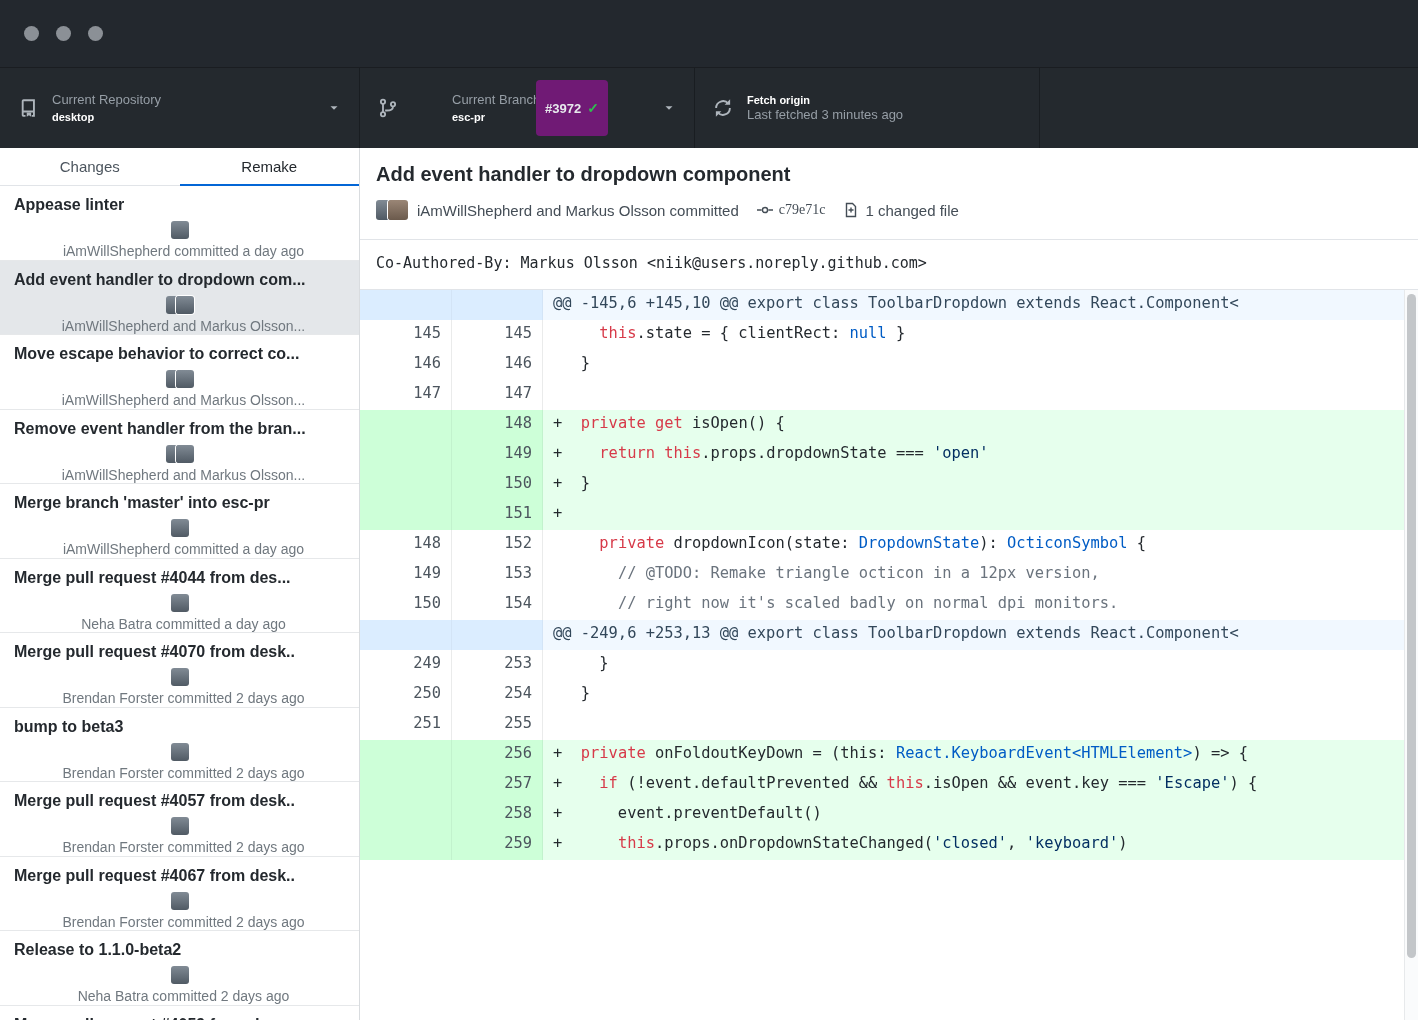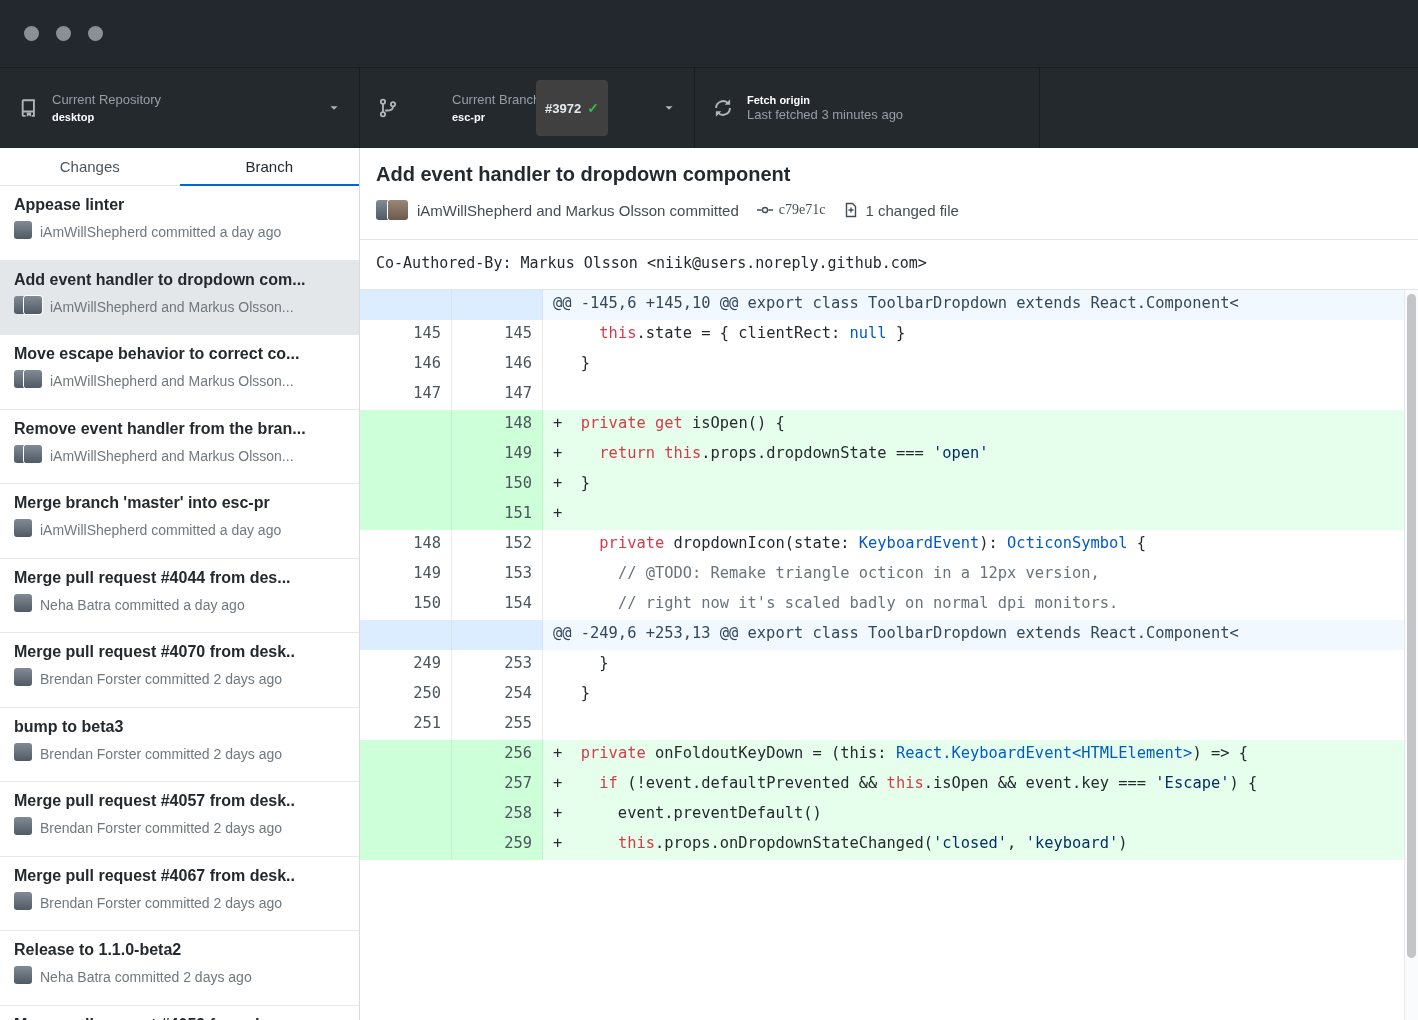--- a/index.html
+++ b/index.html
@@ -20,39 +20,39 @@
   .s-fetch{width:345px;}
   .tb-fill{flex:1;}
   .tb-icon{width:22px;height:22px;margin-right:12px;color:#aeb5bc;flex:none;display:flex;align-items:center;}
   .tb-icon svg{width:20px;height:20px;}
   .tb-text{display:flex;flex-direction:column;line-height:1.3;min-width:0;}
   .tb-label{font-size:13px;color:#969ea6;white-space:nowrap;}
   .tb-value{font-size:11px;font-weight:700;color:#fff;margin-top:1px;white-space:nowrap;}
   .tb-chevron{margin-left:auto;color:#aeb5bc;display:flex;}
   .s-branch .tb-chevron{margin-left:14px;}
   .tb-chevron svg{width:14px;height:14px;}
-  .pr-badge{margin-left:auto;background:#404040;border-radius:4px;padding:20px 9px;
+  .pr-badge{margin-left:auto;background:#701a75;border-radius:4px;padding:20px 9px;
     display:flex;align-items:center;font-size:13px;font-weight:700;color:#e6e9ec;}
   .pr-badge .check{color:#2fbf4f;margin-left:6px;font-size:14px;font-weight:700;}
 
   
   .bodyrow{flex:1;display:flex;min-height:0;}
 
   
   .sidebar{width:360px;flex:none;display:flex;flex-direction:column;background:#fff;
     border-right:1px solid #d9dcdf;}
   .tabs{height:38px;flex:none;display:flex;}
   .tab{flex:1;display:flex;align-items:center;justify-content:center;font-size:15px;
     color:#4c555e;border-bottom:1px solid #e1e4e8;cursor:pointer;}
   .tab.active{color:#24292e;border-bottom:2px solid #0366d6;}
   .commits{flex:1;overflow:hidden;}
   .commit-item{height:74.5px;padding:10px 14px 0 14px;border-bottom:1px solid #e6e8ea;cursor:pointer;}
   .commit-item.selected{background:#e4e7ea;}
   .commit-title{font-size:16px;font-weight:700;color:#24292e;white-space:nowrap;overflow:hidden;}
-  .commit-meta-row{display:flex;align-items:center;margin-top:7px;}
+  .commit-meta-row{display:flex;align-items:center;margin-top:7px;flex-direction:column;}
   .avatar{width:18px;height:18px;border-radius:3px;flex:none;display:inline-block;
     background:linear-gradient(#818b95,#505a64);}
   .avatar + .avatar{margin-left:-8px;box-shadow:0 0 0 1px #fff;}
   .commit-meta{font-size:14px;color:#70787f;margin-left:8px;white-space:nowrap;overflow:hidden;}
 
   
   .main{flex:1;min-width:0;display:flex;flex-direction:column;background:#fff;}
   .commit-header{height:92px;flex:none;padding:14px 32px 0 16px;border-bottom:1px solid #e1e4e8;}
   .commit-header h1{font-size:20px;font-weight:700;color:#24292e;line-height:25px;}
   .meta-row{display:flex;align-items:center;margin-top:13px;font-size:15px;color:#444d56;}
@@ -166,21 +166,21 @@
     </div>
 
     <div class="tb-fill"></div>
   </div>
 
   <div class="bodyrow">
 
     <div class="sidebar">
       <div class="tabs">
         <div class="tab">Changes</div>
-        <div class="tab active">Branch</div>
+        <div class="tab active">Remake</div>
       </div>
       <div class="commits">
           <div class="commit-item">
     <div class="commit-title">Appease linter</div>
     <div class="commit-meta-row">
       <span class="avatars"><span class="avatar"></span></span>
       <span class="commit-meta">iAmWillShepherd committed a day ago</span>
     </div>
   </div>
           <div class="commit-item selected">
@@ -326,21 +326,21 @@
                 <div class="code"><span>+  }</span></div>
               </div>
               <div class="diff-row row-add">
                 <div class="gutter g-old"></div>
                 <div class="gutter g-new">151</div>
                 <div class="code"><span>+</span></div>
               </div>
               <div class="diff-row row-ctx">
                 <div class="gutter g-old">148</div>
                 <div class="gutter g-new">152</div>
-                <div class="code"><span>     </span><span class="tok-k">private</span><span> dropdownIcon(state: </span><span class="tok-t">KeyboardEvent</span><span>): </span><span class="tok-t">OcticonSymbol</span><span> {</span></div>
+                <div class="code"><span>     </span><span class="tok-k">private</span><span> dropdownIcon(state: </span><span class="tok-t">DropdownState</span><span>): </span><span class="tok-t">OcticonSymbol</span><span> {</span></div>
               </div>
               <div class="diff-row row-ctx">
                 <div class="gutter g-old">149</div>
                 <div class="gutter g-new">153</div>
                 <div class="code"><span>       </span><span class="tok-c">// @TODO: Remake triangle octicon in a 12px version,</span></div>
               </div>
               <div class="diff-row row-ctx">
                 <div class="gutter g-old">150</div>
                 <div class="gutter g-new">154</div>
                 <div class="code"><span>       </span><span class="tok-c">// right now it's scaled badly on normal dpi monitors.</span></div>

